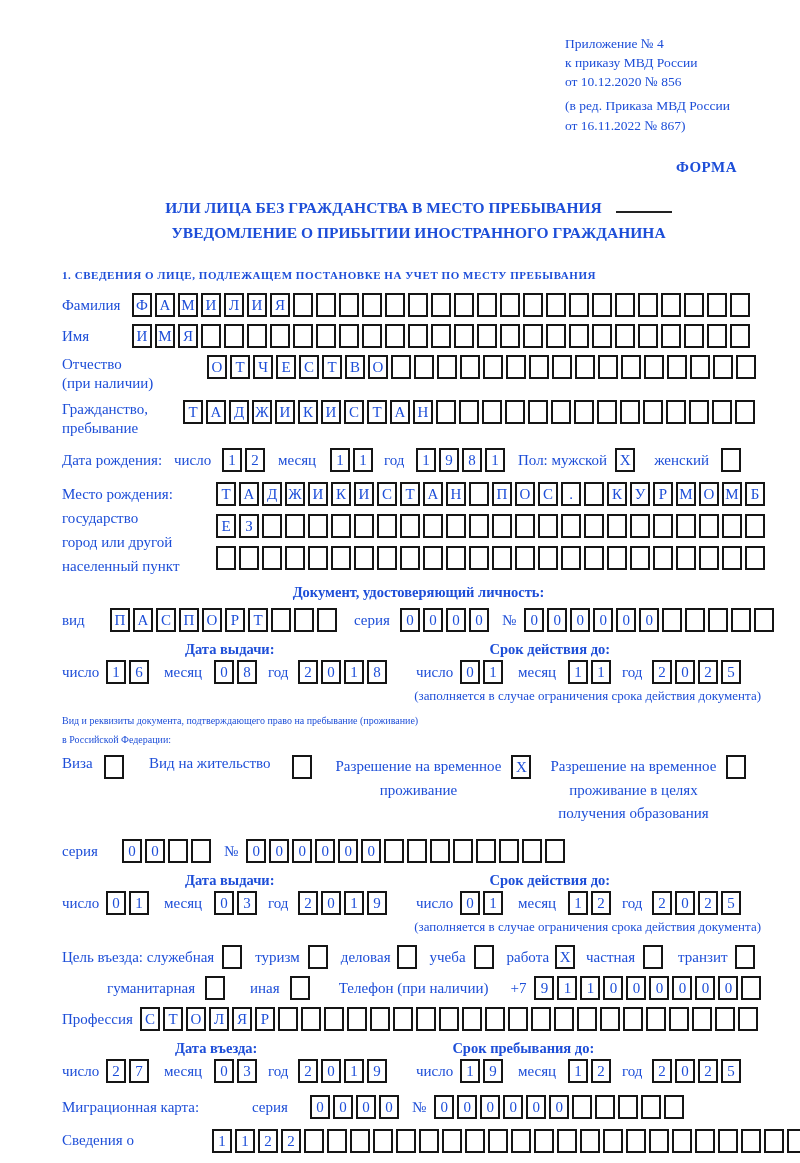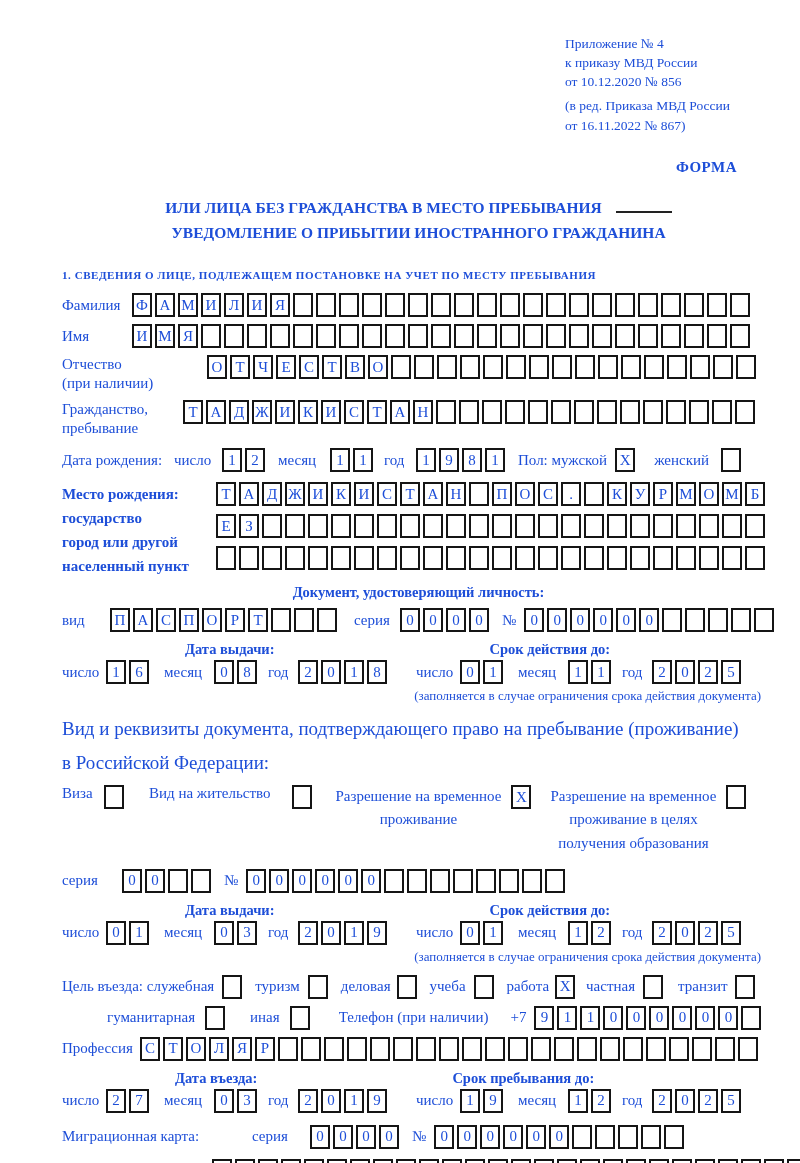--- a/index.html
+++ b/index.html
@@ -11,34 +11,34 @@
   .appendix{width:200px;margin-left:auto;margin-right:10px;font-size:13.5px;line-height:1.42;}
   .appendix .gap{margin-top:5px;}
   .forma{text-align:right;margin:24px 38px 0 0;font-weight:bold;font-size:15px;letter-spacing:.5px;}
   .title{margin-top:20px;text-align:center;font-weight:bold;font-size:15.5px;line-height:1.6;}
   .blank{display:inline-block;width:56px;border-bottom:2.5px solid #222;height:14px;margin-left:14px;}
   .sheading{margin-top:24px;font-weight:bold;font-size:11px;letter-spacing:.55px;white-space:nowrap;}
   .frow{display:flex;align-items:center;margin-top:7px;}
   .frow.top{align-items:flex-start;}
   .flabel{flex:none;font-size:15px;}
   .lblock{flex:none;font-size:15px;line-height:19px;}
-  .lblock.loose{line-height:24px;font-weight:bold;}
+  .lblock.loose{line-height:24px;}
   .lblock.vloose{line-height:22px;}
   .boxrow{display:flex;flex:none;}
   .cell{
     flex:none;width:20px;height:24px;border:2px solid #151515;margin-right:3px;
     display:inline-flex;align-items:center;justify-content:center;
     font-size:15px;box-sizing:border-box;background:#fff;
   }
   .stack .boxrow{margin-bottom:8px;}
   .stack .boxrow:last-child{margin-bottom:0;}
   .center-b{text-align:center;font-weight:bold;font-size:14.5px;margin-top:6px;}
   .dlabels{display:flex;margin-top:9px;font-weight:bold;font-size:14.5px;}
   .note{font-size:13px;text-align:right;margin-top:4px;padding-right:14px;}
-  .plain{font-size:19px;margin-top:9px;line-height:1.65;}
+  .plain{font-size:10px;margin-top:9px;line-height:1.65;}
   .cblock{flex:none;text-align:center;font-size:15px;line-height:1.55;}
   .w42{width:42px}.w44{width:44px}.w48{width:48px}.w50{width:50px}.w52{width:52px}
   .w30{width:30px}.w32{width:32px}.w70{width:70px}.w78{width:78px}.w112{width:112px}
   .w121{width:121px}.w145{width:145px}.w154{width:154px}.w150{width:150px}.w190{width:190px}.ml8{margin-left:8px}.ml10{margin-left:10px}.ml12{margin-left:12px}
   .ml14{margin-left:14px}.ml16{margin-left:16px}.ml18{margin-left:22px}.ml20{margin-left:20px}
   .ml22{margin-left:22px}.ml26{margin-left:26px}.ml45{margin-left:45px}
   .ml113{margin-left:113px}.ml123{margin-left:123px}.ml195{margin-left:195px}.ml215{margin-left:215px}
   .mr6{margin-right:6px}.mr8{margin-right:8px}.mr10{margin-right:10px}.mr12{margin-right:12px}.mr22{margin-right:22px}
   .mt2{margin-top:2px}.mt10{margin-top:10px}.mt12{margin-top:12px}.mt14{margin-top:14px}
 </style>

